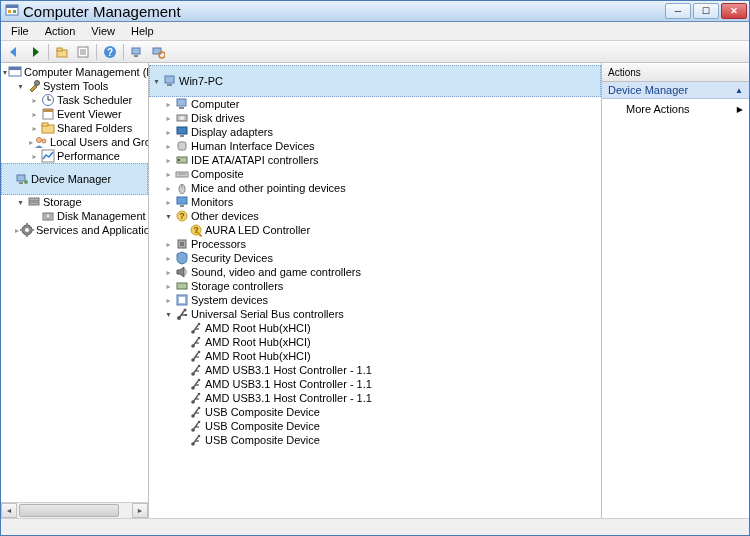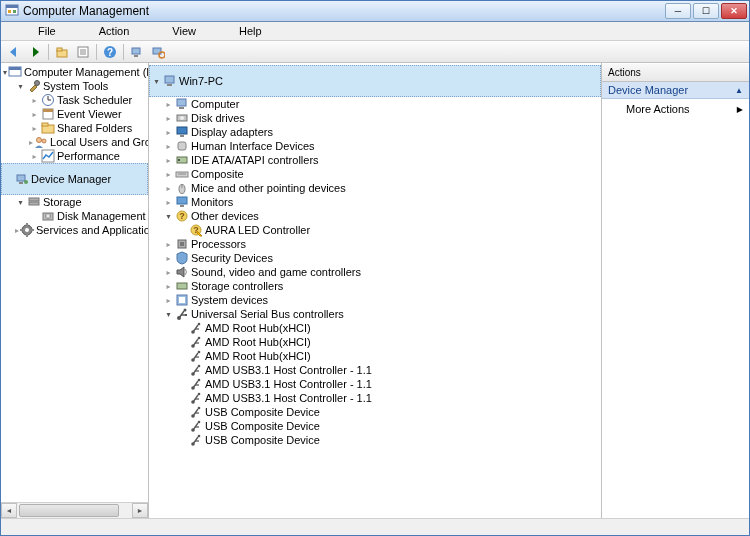--- a/index.html
+++ b/index.html
@@ -1,24 +1,24 @@
 <!DOCTYPE html>
 <html><head>
 <meta charset="utf-8">
 <style>
 * { box-sizing: border-box; margin: 0; padding: 0; }
 body { font-family: "Segoe UI", Tahoma, sans-serif; font-size: 11px; background: #fff; overflow: hidden; width: 750px; height: 536px; border: 1px solid #4a7ab5; }
 .titlebar { height: 21px; background: linear-gradient(to bottom, #e8f1fb 0%, #d2e3f7 50%, #bcd4f0 100%); border-bottom: 1px solid #6a8bb5; display: flex; align-items: center; padding: 0 2px 0 4px; }
 .titlebar .app-icon { width: 14px; height: 14px; margin-right: 4px; }
-.titlebar .title { flex: 1; color: #000; font-size: 12px; }
+.titlebar .title { flex: 1; color: #000; font-size: 15px; }
 .win-controls { display: flex; gap: 0; }
 .win-btn { width: 26px; height: 16px; border: 1px solid #8aa8c8; background: linear-gradient(to bottom, #f5f9fd, #d5e5f5); display: flex; align-items: center; justify-content: center; font-size: 9px; cursor: default; border-radius: 2px; margin-left: 2px; }
 .win-btn.close { background: linear-gradient(to bottom, #e89090, #d04040); border-color: #a03030; color: #fff; font-weight: bold; }
 .menubar { height: 19px; background: #f0f0f0; border-bottom: 1px solid #d0d0d0; display: flex; align-items: center; padding: 0 2px; }
-.menubar span { padding: 2px 8px; cursor: default; margin-left: 27px; }
+.menubar span { padding: 2px 8px; cursor: default; }
 .toolbar { height: 22px; background: linear-gradient(to bottom, #fcfcfc, #e8e8e8); border-bottom: 1px solid #c0c0c0; display: flex; align-items: center; padding: 0 3px; gap: 1px; }
 .tool-btn { width: 20px; height: 18px; display: flex; align-items: center; justify-content: center; border: 1px solid transparent; }
 .tool-sep { width: 1px; height: 16px; background: #c0c0c0; margin: 0 2px; }
 .content { display: flex; height: 455px; }
 .left-pane { width: 148px; border-right: 1px solid #c0c0c0; overflow: hidden; position: relative; background: #fff; }
 .mid-pane { flex: 1; background: #fff; overflow: auto; position: relative; }
 .right-pane { width: 148px; border-left: 1px solid #c0c0c0; background: #fff; }
 .tree { padding: 2px 0; white-space: nowrap; }
 .tree-row { display: flex; align-items: center; height: 14px; padding: 0 2px; cursor: default; }
 .tree-row.selected { background: #cde6f7; border: 1px dotted #7da2ce; height: 14px; padding: 15px 1px; }

